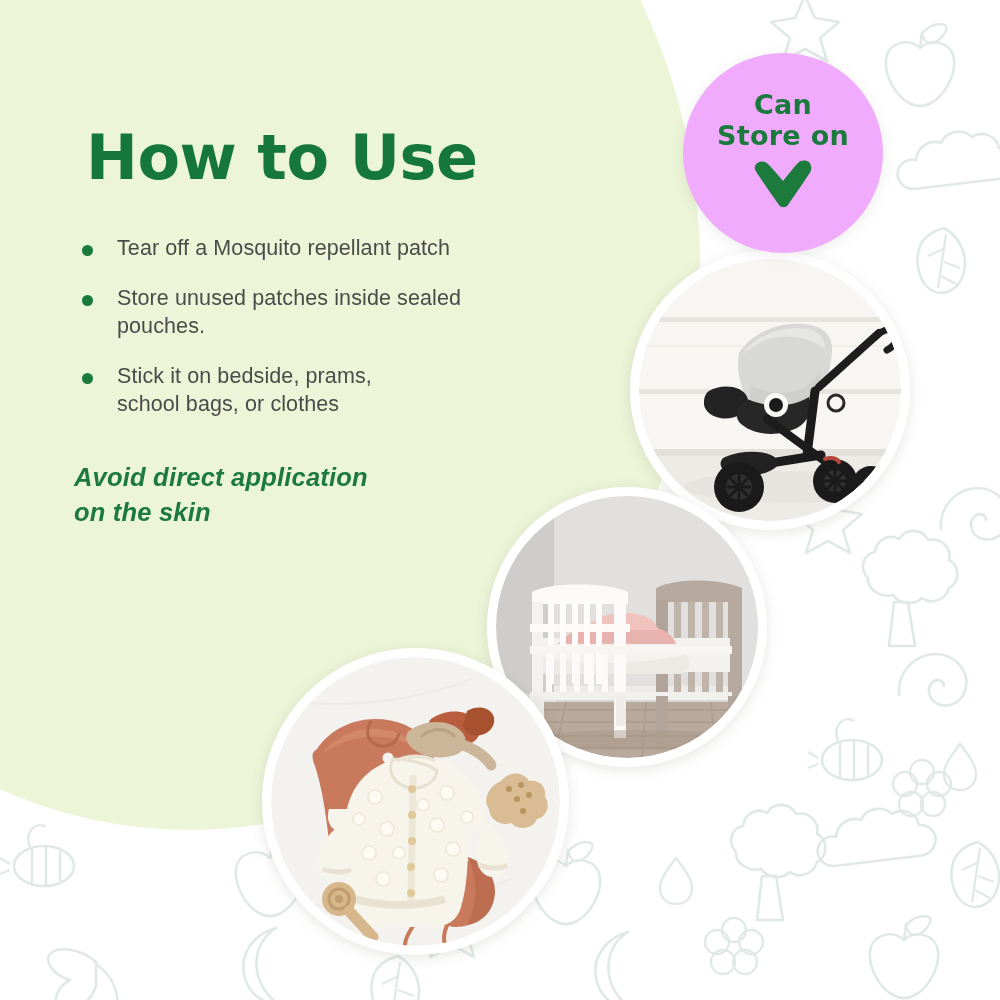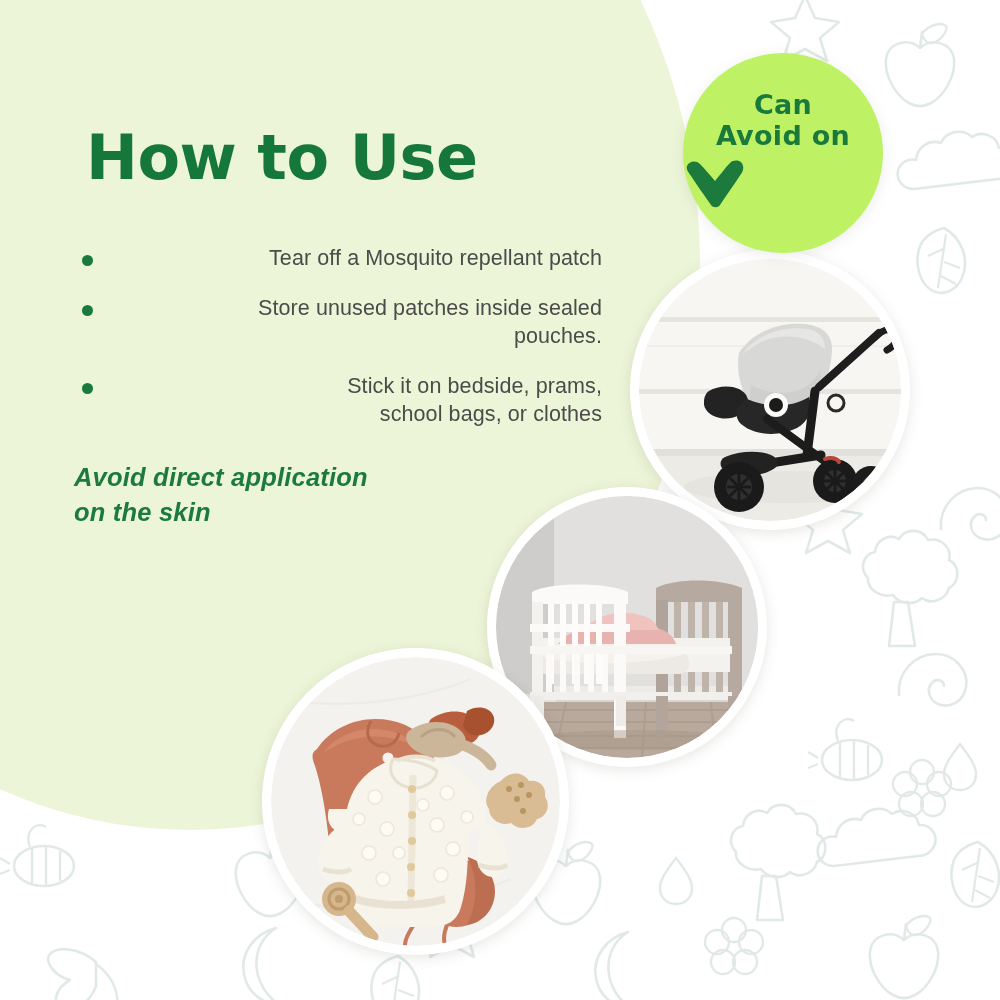--- a/index.html
+++ b/index.html
@@ -42,24 +42,23 @@
     font-size:62px;
     line-height:1.05;
     font-weight:bold;
     color:#16773A;
     letter-spacing:-0.5px;
     font-family:"DejaVu Sans", sans-serif;
   }
 
   #steps-list {
     position:absolute;
-    left:82px; top:244px;
+    left:82px; top:234px;
     width:520px;
     list-style:none;
-    text-align:right;
   }
   .step-item {
     position:relative;
     padding-left:35px;
     margin-bottom:21px;
     font-size:21.5px;
     line-height:1.33;
     color:#4B4B49;
     font-family:"Liberation Sans", sans-serif;
     letter-spacing:0.1px;
@@ -112,25 +111,26 @@
   #photo-stroller { left:630px; top:250px; width:280px; height:280px; z-index:7; }
   #photo-crib     { left:487px; top:487px; width:280px; height:280px; z-index:8; }
   #photo-clothes  { left:262px; top:648px; width:307px; height:307px; z-index:9; }
 
   
   #stick-badge {
     position:absolute;
     left:683px; top:53px;
     width:200px; height:200px;
     border-radius:50%;
-    background:#bef264;
+    background:#f0abfc;
     z-index:10;
     box-shadow:0 3px 14px rgba(60,70,50,0.10);
     display:flex;
     flex-direction:column;
+    align-items:center;
     justify-content:flex-start;
     padding-top:37px;
   }
   #stick-badge .badge-line {
     font-family:"DejaVu Sans", sans-serif;
     font-weight:bold;
     font-size:27px;
     line-height:1.14;
     color:#197A3C;
     text-align:center;
@@ -456,17 +456,17 @@
           <circle cx="252" cy="154" r="3"></circle>
         </g>
       </g>
     </svg>
   </div>
   <div class="ring"></div>
 </div>
 
 <div id="stick-badge">
   <div class="badge-line">Can</div>
-  <div class="badge-line">Avoid on</div>
+  <div class="badge-line">Store on</div>
   <svg id="stick-chevron" width="64" height="50" viewBox="0 0 64 50" xmlns="http://www.w3.org/2000/svg" aria-hidden="true">
     <path d="M4 6c2 -5 9 -6 13 -2 5 5 10 11 15 17 5 -6 10 -13 15 -18 4 -4 12 -3 13 3 1 4 -1 7 -4 11 -6 9 -13 19 -19 28 -2 3 -7 3 -9 0 -7 -10 -14 -20 -20 -29 -3 -4 -5 -7 -4 -10z" fill="#1B7A3C"></path>
   </svg>
 </div>
 
 </body></html>

